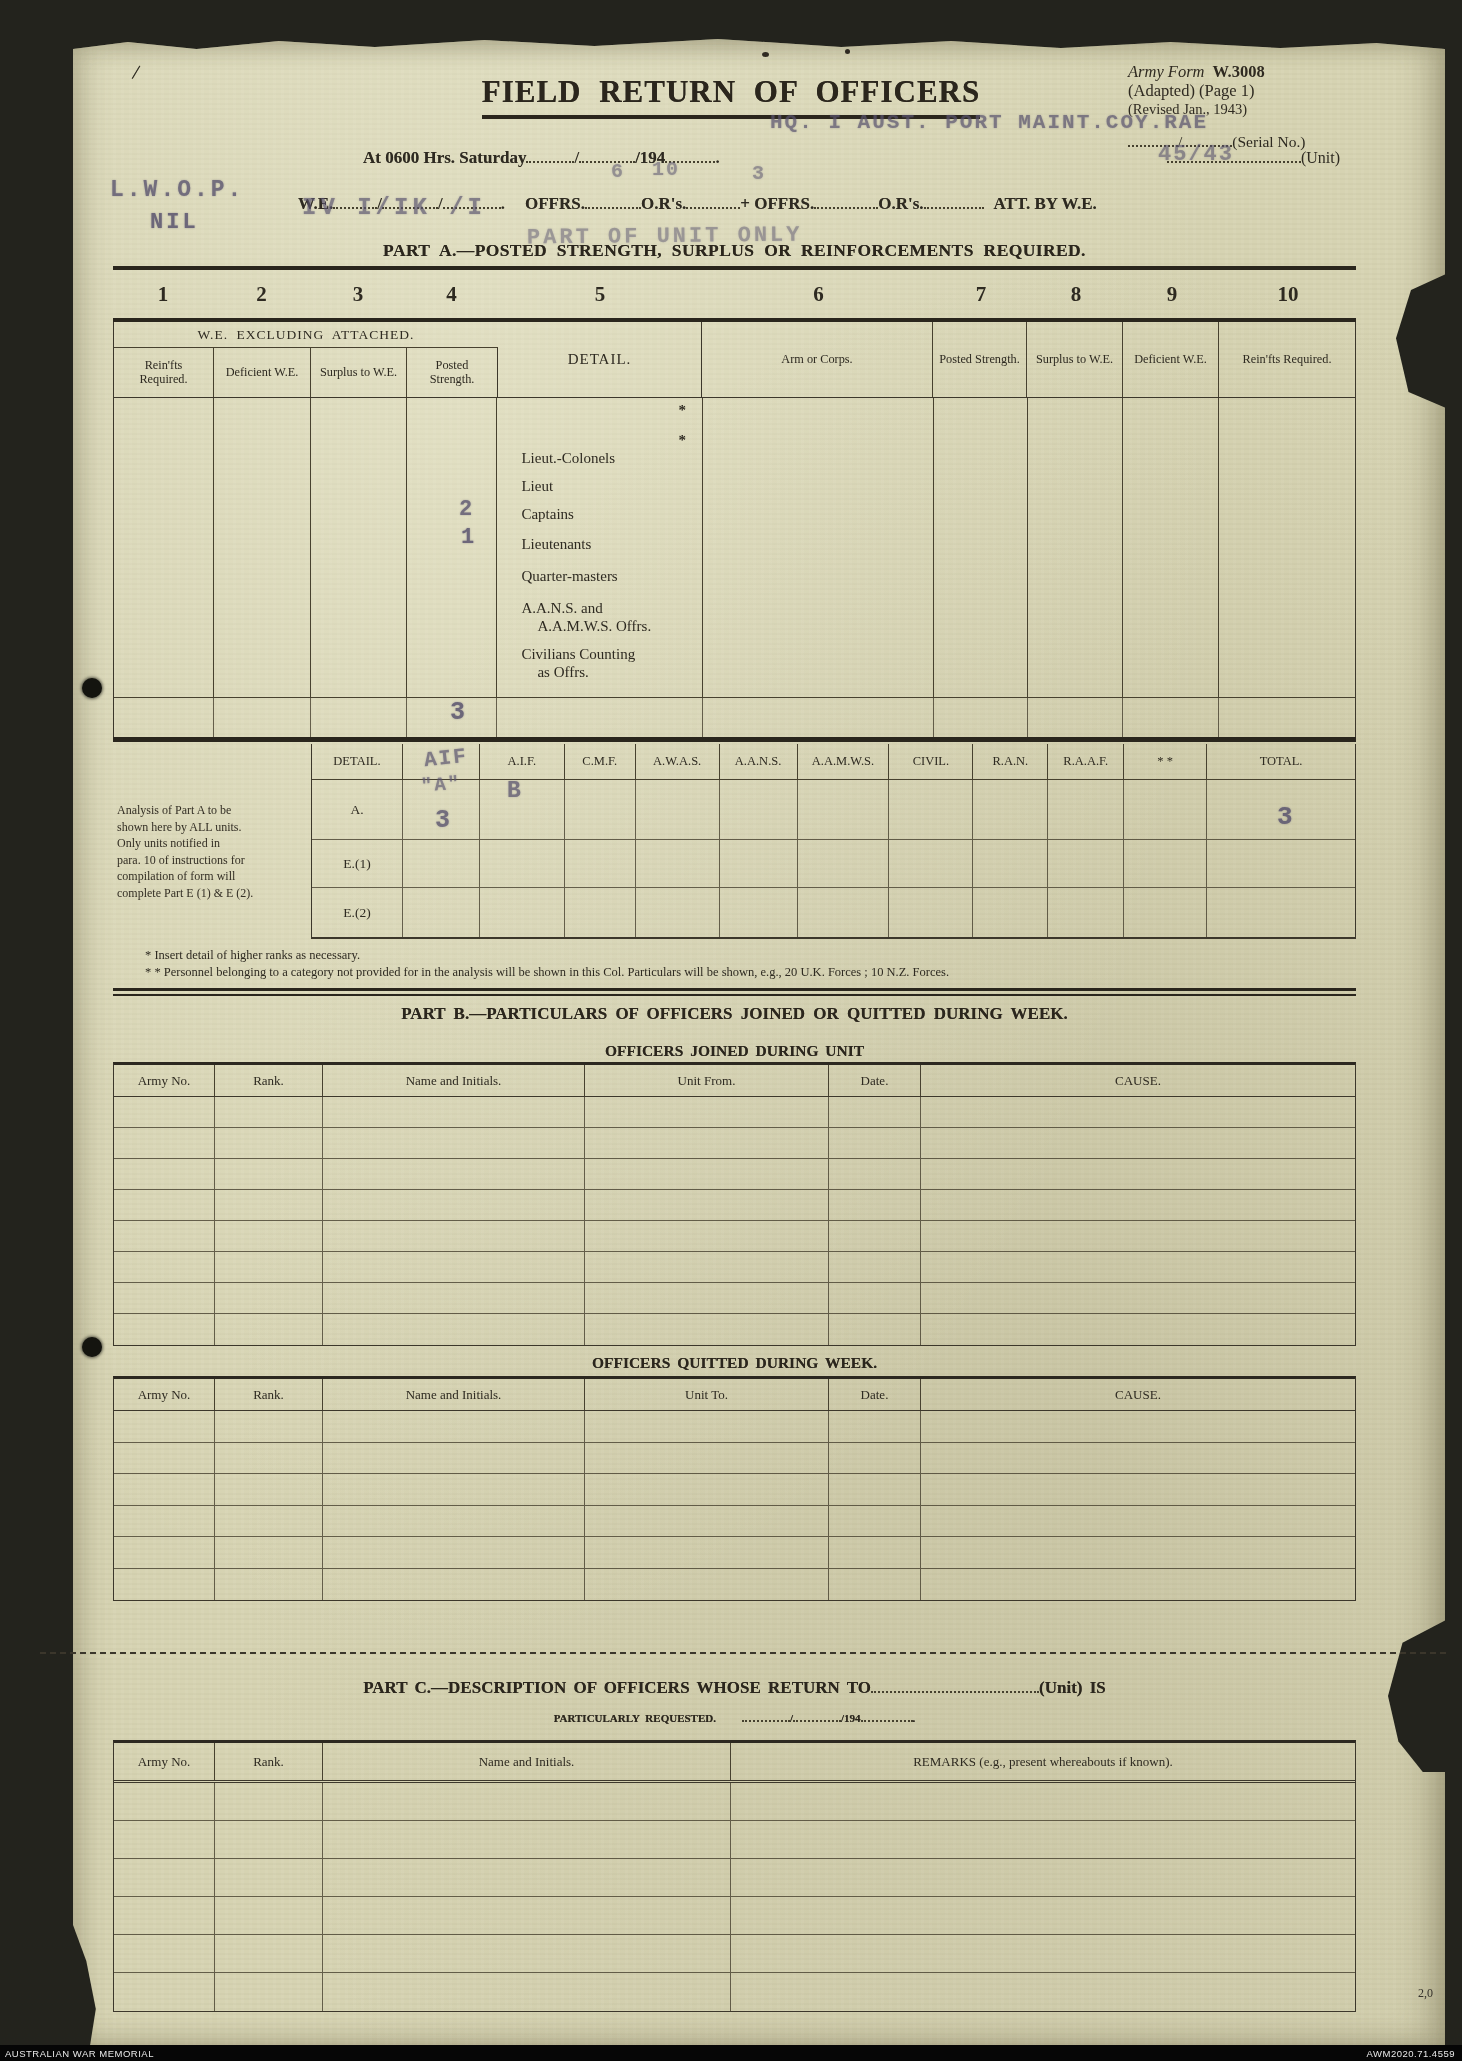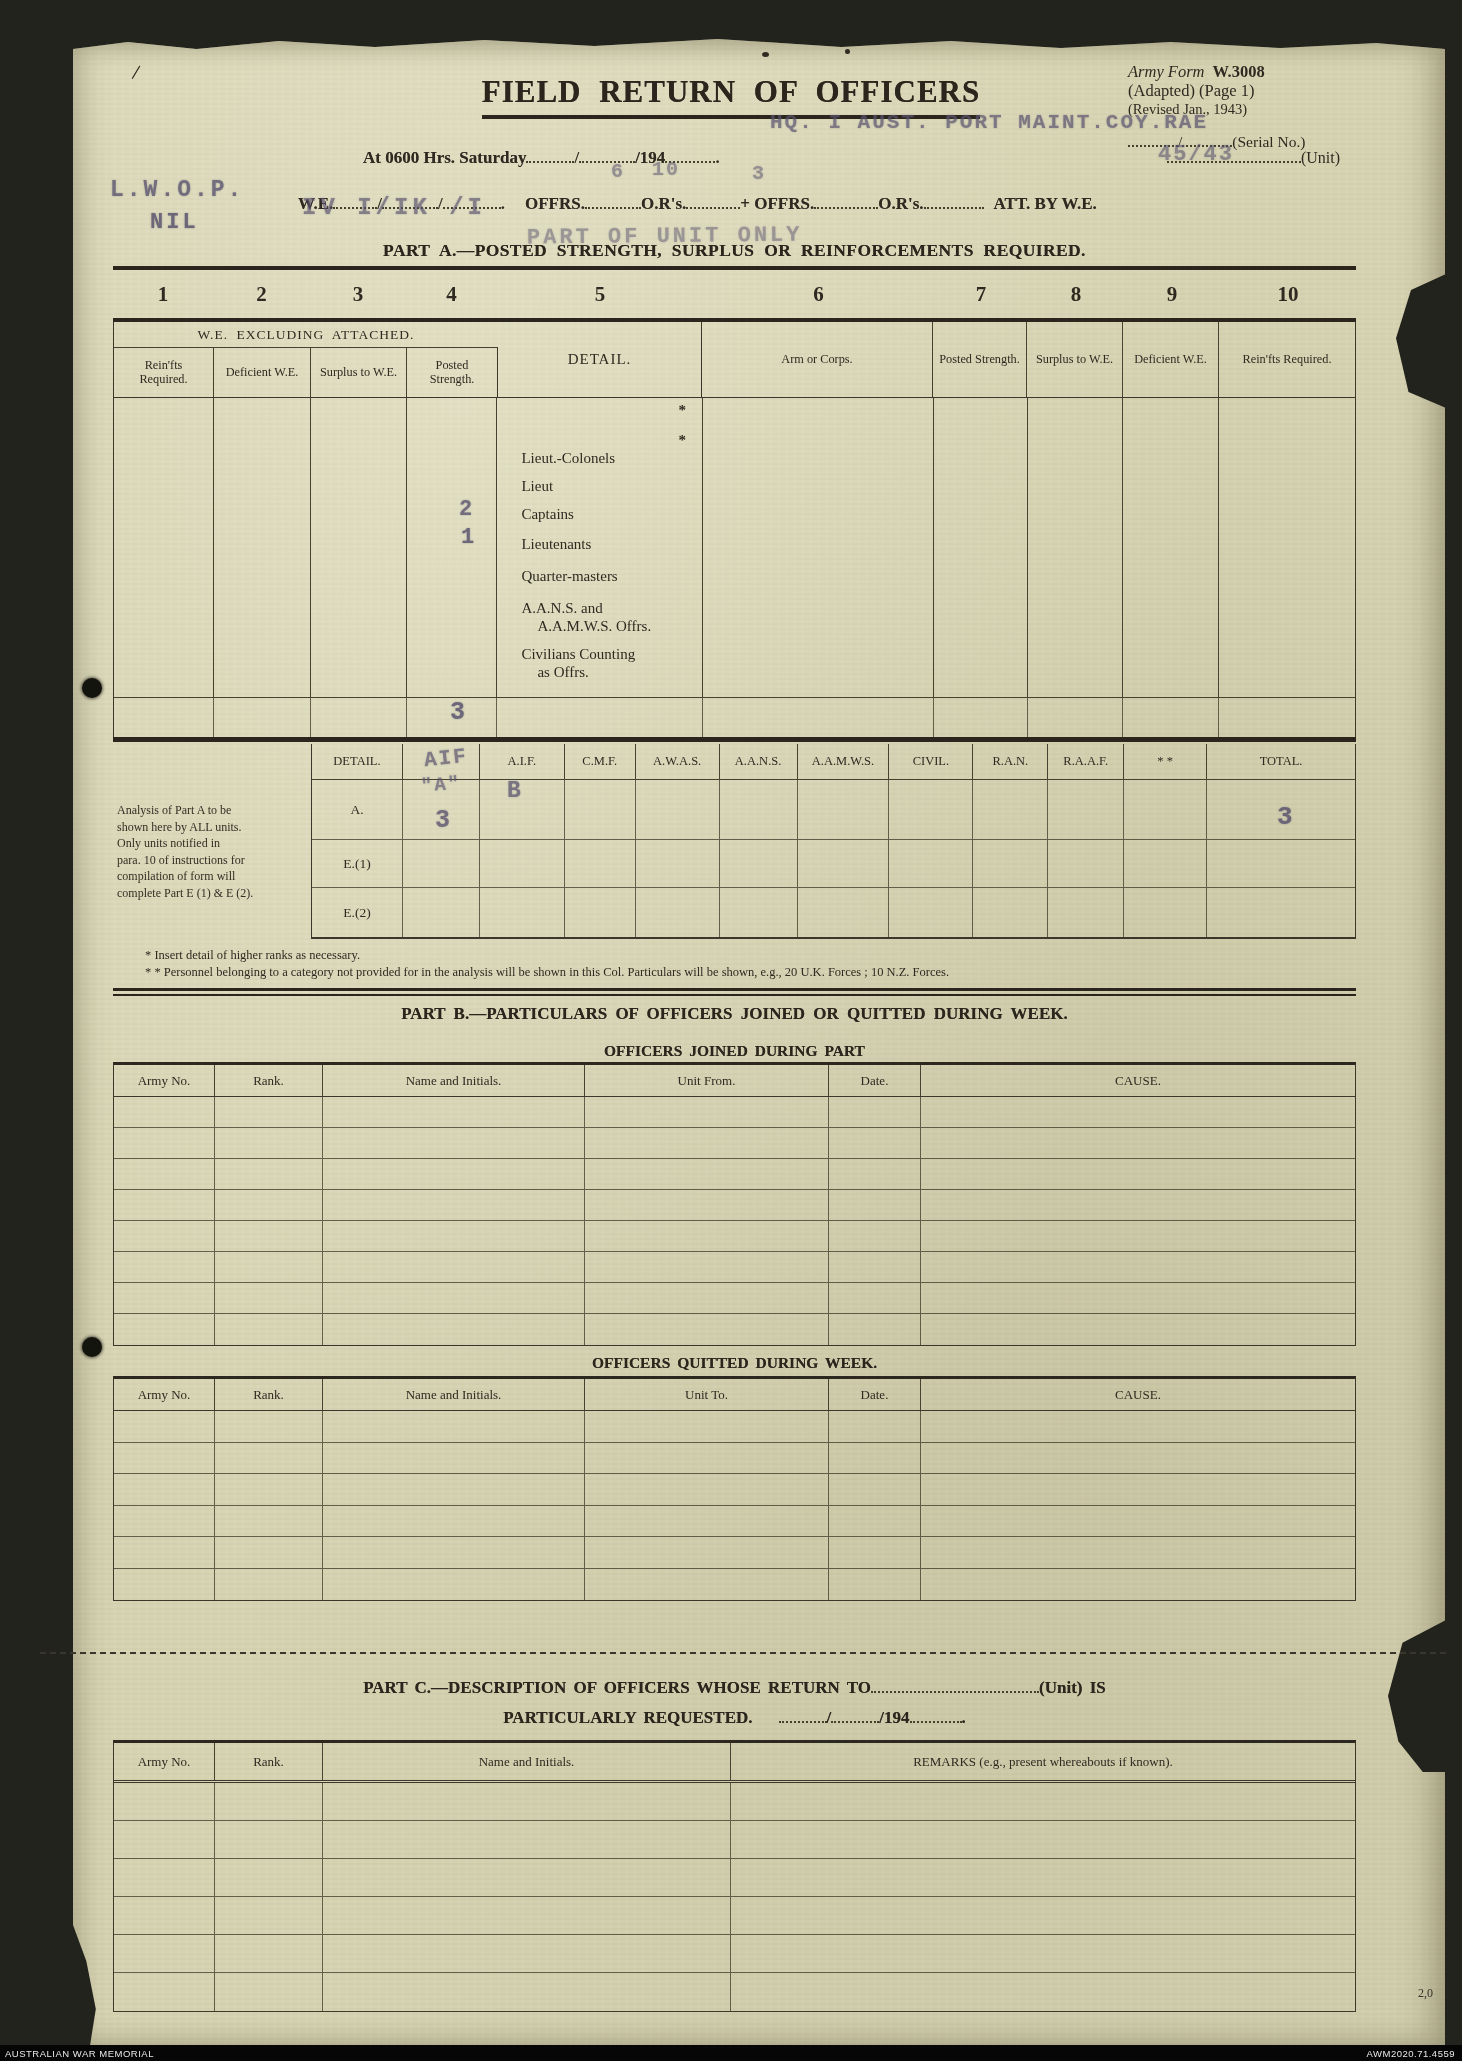--- a/index.html
+++ b/index.html
@@ -338,21 +338,21 @@
     <div class="stamp" style="left:435px;top:808px;font-size:25px;opacity:.8;">3</div>
     <div class="stamp" style="left:1277px;top:804px;font-size:26px;opacity:.85;">3</div>
 
     <div class="abs" style="left:145px;top:948px;font-size:12.5px;">* Insert detail of higher ranks as necessary.</div>
     <div class="abs" style="left:145px;top:965px;font-size:12.5px;">* * Personnel belonging to a category not provided for in the analysis will be shown in this Col.  Particulars will be shown, e.g., 20 U.K. Forces ;  10 N.Z. Forces.</div>
 
     <div class="rule" style="top:988px;height:3px;"></div>
     <div class="rule" style="top:994px;height:2px;"></div>
 
     <div class="sect-head" style="top:1004px;font-size:17px;word-spacing:4px;">PART B.—PARTICULARS OF OFFICERS JOINED OR QUITTED DURING WEEK.</div>
-    <div class="sect-head" style="top:1042px;font-size:15.5px;word-spacing:3px;">OFFICERS JOINED DURING PART</div>
+    <div class="sect-head" style="top:1042px;font-size:15.5px;word-spacing:3px;">OFFICERS JOINED DURING UNIT</div>
 
     <div class="ruled" style="top:1062px;">
       <div class="thead" style="height:32px">
         <div class="th" style="width:101px">Army No.</div>
         <div class="th" style="width:108px">Rank.</div>
         <div class="th" style="width:262px">Name and Initials.</div>
         <div class="th" style="width:244px">Unit From.</div>
         <div class="th" style="width:92px">Date.</div>
         <div class="th" style="width:434px">CAUSE.</div>
       </div>
@@ -482,21 +482,21 @@
         </div>
       </div>
 
     <div class="tear"></div>
 
     <div class="sect-head row" style="top:1678px;font-size:17px;justify-content:center;word-spacing:3px;">
       <span>PART C.—DESCRIPTION OF OFFICERS WHOSE RETURN TO</span>
         <span class="ldr" style="width:168px"></span>
         <span>(Unit) IS</span>
     </div>
-    <div class="sect-head row" style="top:1708px;font-size:17px;justify-content:center;word-spacing:3px;">
+    <div class="sect-head row" style="top:1708px;font-size:11px;justify-content:center;word-spacing:3px;">
       <span>PARTICULARLY REQUESTED.</span>
         <span style="width:26px"></span>
         <span class="ldr" style="width:48px"></span>
         <span>/</span>
         <span class="ldr" style="width:48px"></span>
         <span>/194</span>
         <span class="ldr" style="width:52px"></span>
         <span>.</span>
     </div>
 

